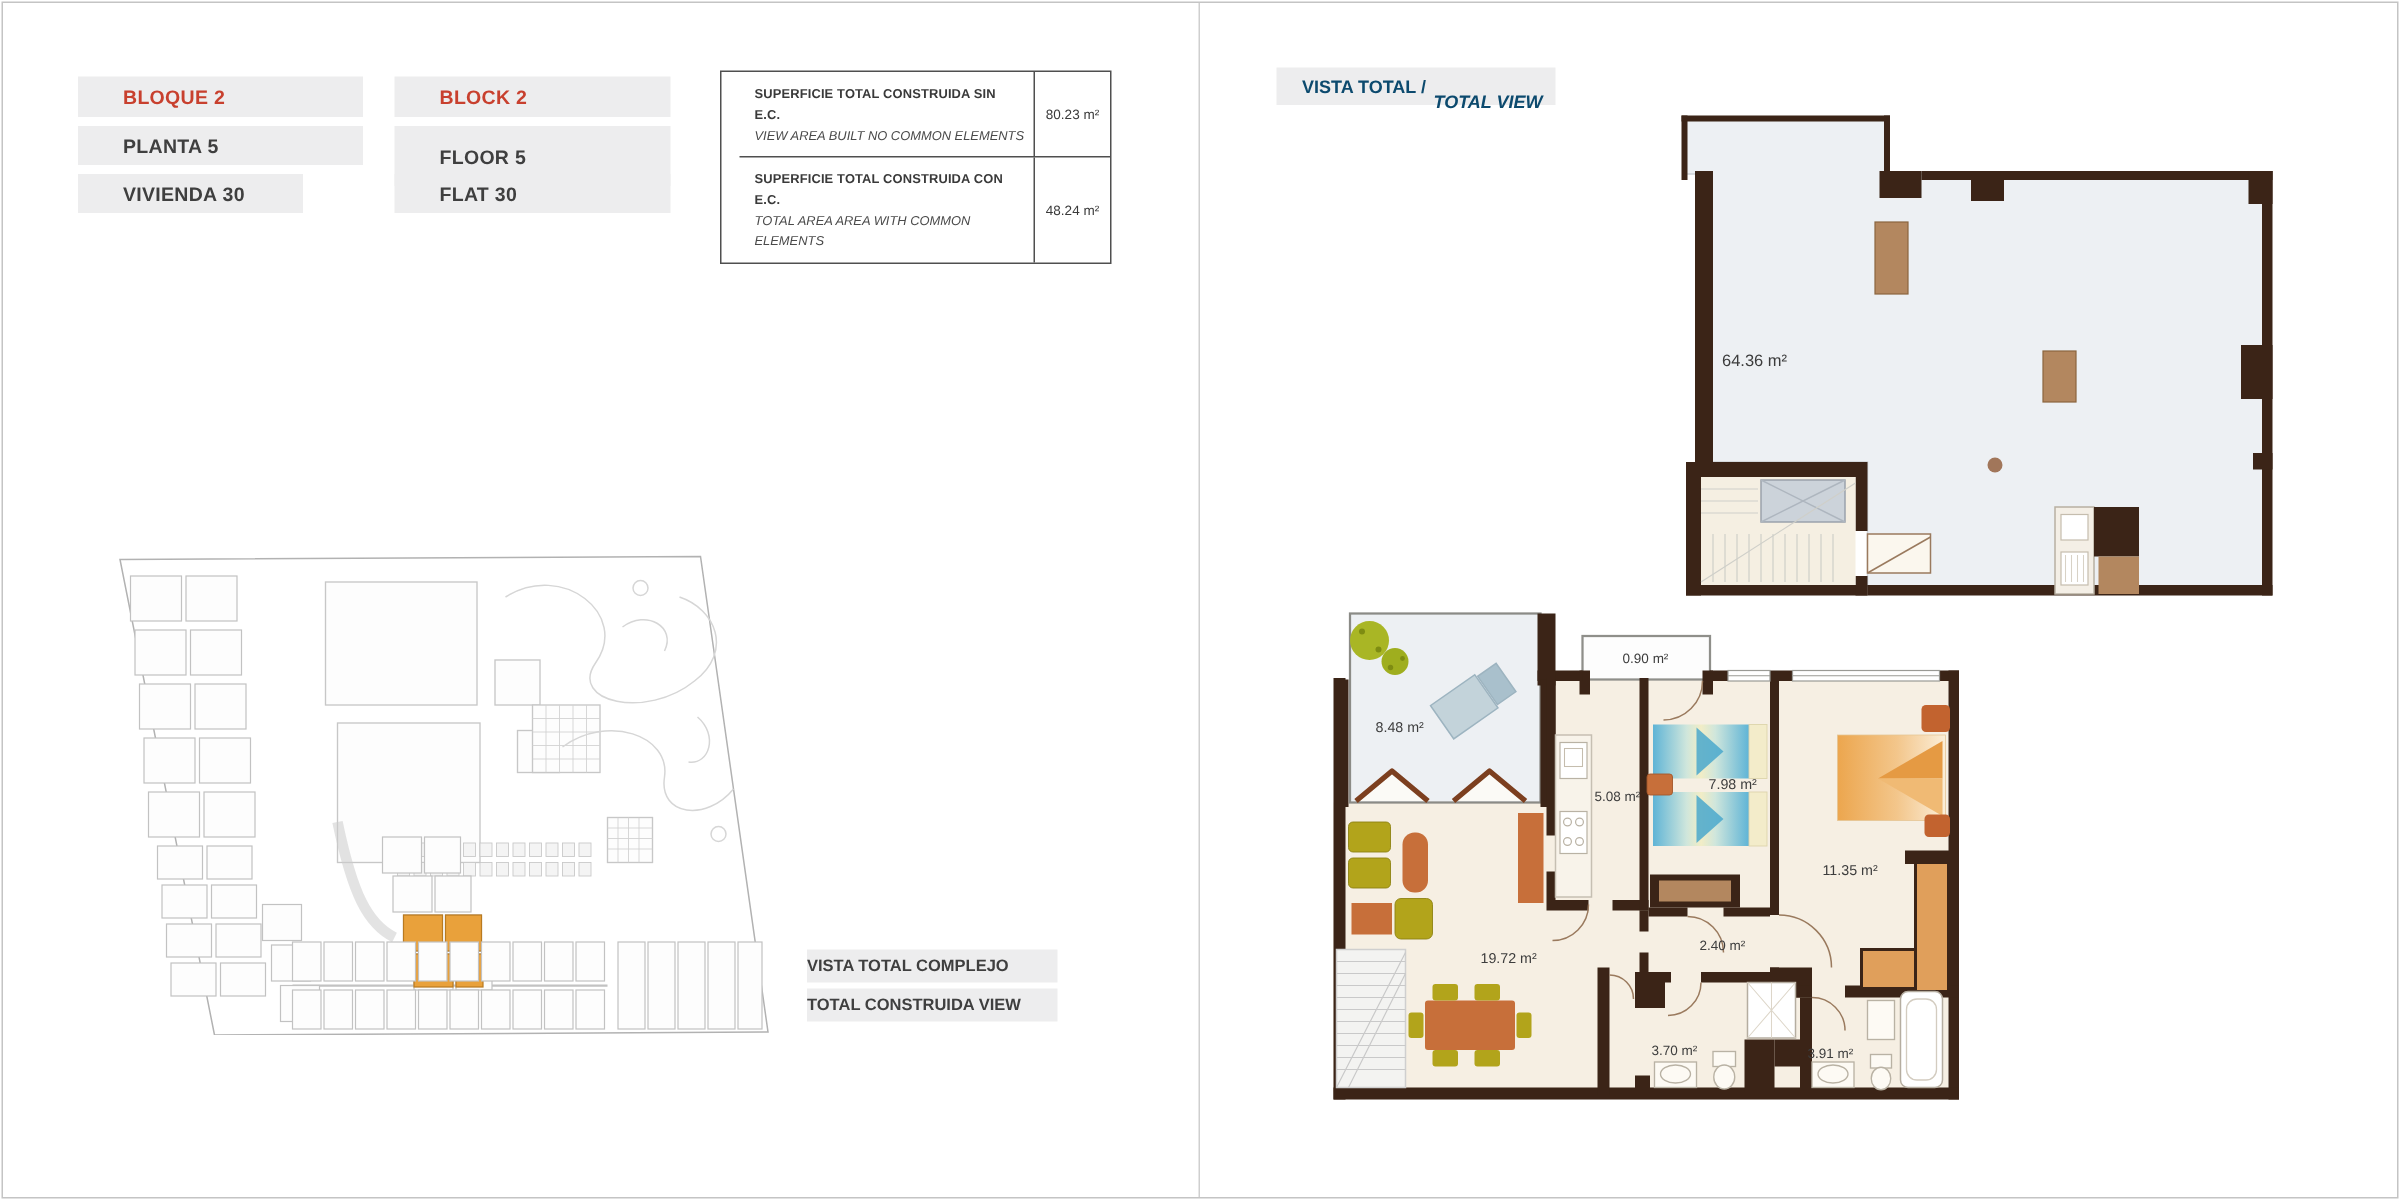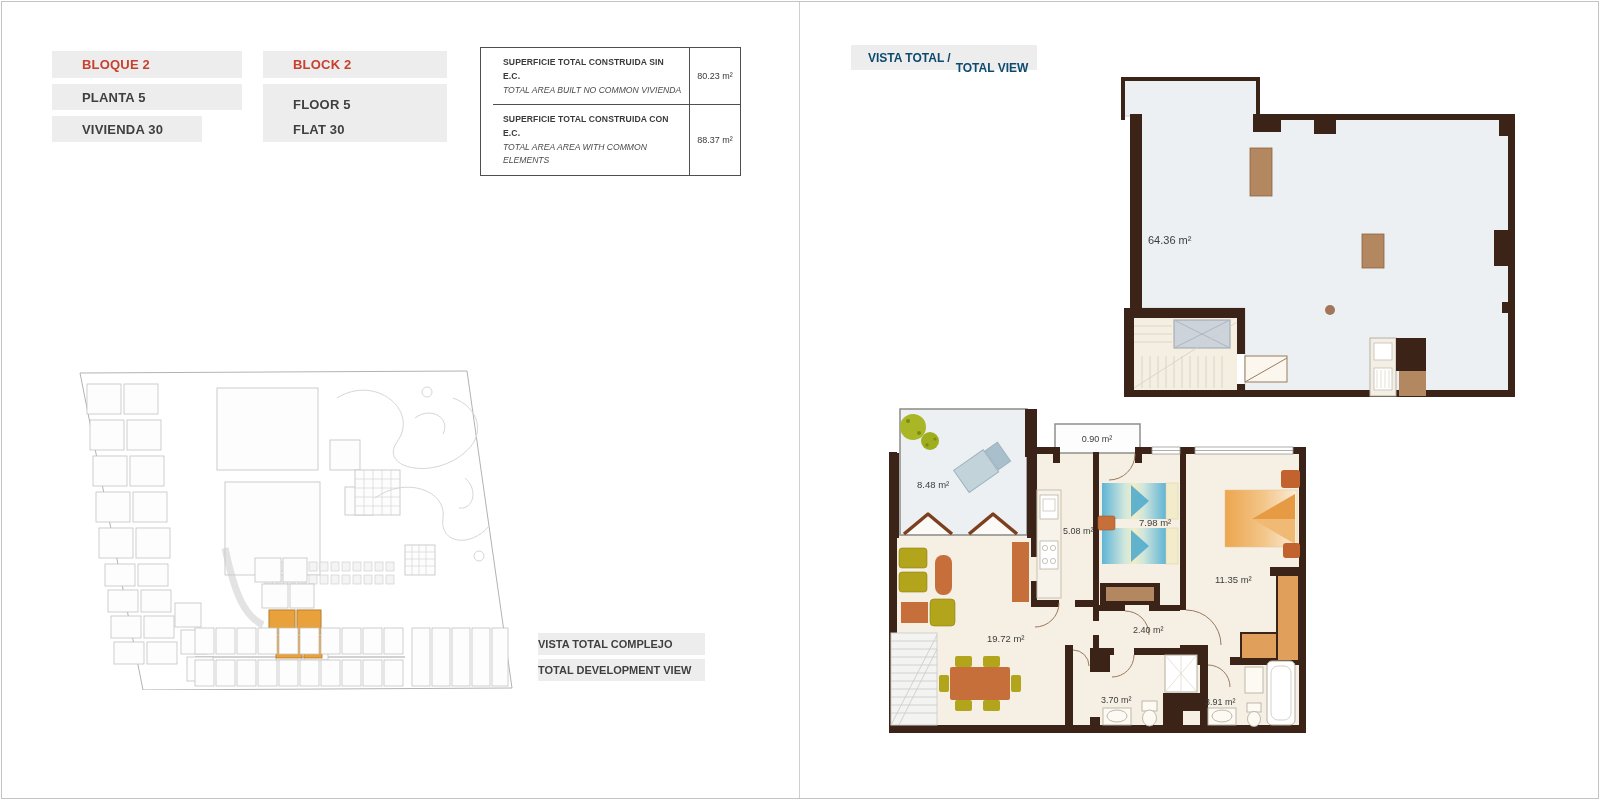--- a/index.html
+++ b/index.html
@@ -10,21 +10,21 @@
   .tag-bar{position:absolute;background:#ededee;display:flex;align-items:center;
            font-weight:bold;font-size:13px;letter-spacing:.2px;color:#3f3f3f;}
   .tag-bar .pad{padding-left:30px;}
   .tag-red{color:#c8402e;}
   .caption-bar{position:absolute;background:#ededee;display:flex;align-items:center;
                font-weight:bold;font-size:11px;color:#3f3f3f;}
   .caption-bar .pad{}
   .title-bar{position:absolute;background:#ededee;display:flex;align-items:center;
              font-weight:bold;font-size:12px;color:#0c4a6e;}
   .title-bar .pad{padding-left:17px;}
-  .title-bar .it{margin-left:5px;margin-top:20px;}
+  .title-bar .it{font-style:italic;margin-left:5px;margin-top:20px;}
   .area-table{position:absolute;left:480px;top:47px;width:247px;border:1px solid #4f4f4f;
               background:#fff;padding-left:12px;}
   .a-row{display:flex;}
   .a-row + .a-row{border-top:1px solid #4f4f4f;}
   .a-cell{flex:1;padding:8px 6px 8px 10px;border-right:1px solid #4f4f4f;}
   .a-val{width:50px;display:flex;align-items:center;justify-content:center;font-size:9px;color:#3a3a3a;}
   .t-es{font-size:8.6px;font-weight:bold;letter-spacing:.1px;line-height:1.6;color:#3a3a3a;}
   .t-en{font-size:8.6px;font-style:italic;line-height:1.5;color:#4a4a4a;}
   svg text{font-family:"Liberation Sans",sans-serif;}
   .abs{position:absolute;}
@@ -53,30 +53,30 @@
     <span class="pad">FLOOR 5</span>
   </div>
   <div class="tag-bar" style="left:263px;top:116px;width:184px;height:26px;">
     <span class="pad">FLAT 30</span>
   </div>
 
   <div class="area-table">
     <div class="a-row">
       <div class="a-cell">
         <div class="t-es">SUPERFICIE TOTAL CONSTRUIDA SIN E.C.</div>
-        <div class="t-en">TOTAL AREA BUILT NO COMMON VIVIENDA</div>
+        <div class="t-en">VIEW AREA BUILT NO COMMON ELEMENTS</div>
       </div>
       <div class="a-val">80.23 m²</div>
     </div>
     <div class="a-row">
       <div class="a-cell">
         <div class="t-es">SUPERFICIE TOTAL CONSTRUIDA CON E.C.</div>
         <div class="t-en">TOTAL AREA AREA WITH COMMON ELEMENTS</div>
       </div>
-      <div class="a-val">88.37 m²</div>
+      <div class="a-val">48.24 m²</div>
     </div>
   </div>
 
   <svg class="abs" style="left:75px;top:358px;" width="440" height="332" viewBox="0 0 440 332">
     <polygon points="5,15 392,13 437,330 68,332" fill="#ffffff" stroke="#b2b2b2" stroke-width="1"></polygon>
 
     <g fill="#fdfdfd" stroke="#c7c7c7" stroke-width="0.9">
       <rect x="142" y="30" width="101" height="82"></rect>
       <rect x="150" y="124" width="95" height="93"></rect>
       <rect x="255" y="82" width="30" height="30"></rect>
@@ -202,21 +202,21 @@
       <rect x="377" y="270" width="18" height="58"></rect>
         <rect x="397" y="270" width="18" height="58"></rect>
       <rect x="417" y="270" width="16" height="58"></rect>
     </g>
   </svg>
 
   <div class="caption-bar" style="left:538px;top:633px;width:167px;height:22px;">
     <span class="pad">VISTA TOTAL COMPLEJO</span>
   </div>
   <div class="caption-bar" style="left:538px;top:659px;width:167px;height:22px;">
-    <span class="pad">TOTAL DEVELOPMENT VIEW</span>
+    <span class="pad">TOTAL CONSTRUIDA VIEW</span>
   </div>
 
   <div class="title-bar" style="left:851px;top:45px;width:186px;height:25px;">
     <span class="pad">VISTA TOTAL /</span>
     <span class="it">TOTAL VIEW</span>
   </div>
 
   <svg class="abs" style="left:1098px;top:72px;" width="420" height="330" viewBox="0 0 420 330">
     <path d="M26,8 H160 V44 H415 V319 H147 V236 H40 V44 H26 Z" fill="#edf0f3" stroke="#cdd1d6" stroke-width="1"></path>
     <g fill="#3b2417">

